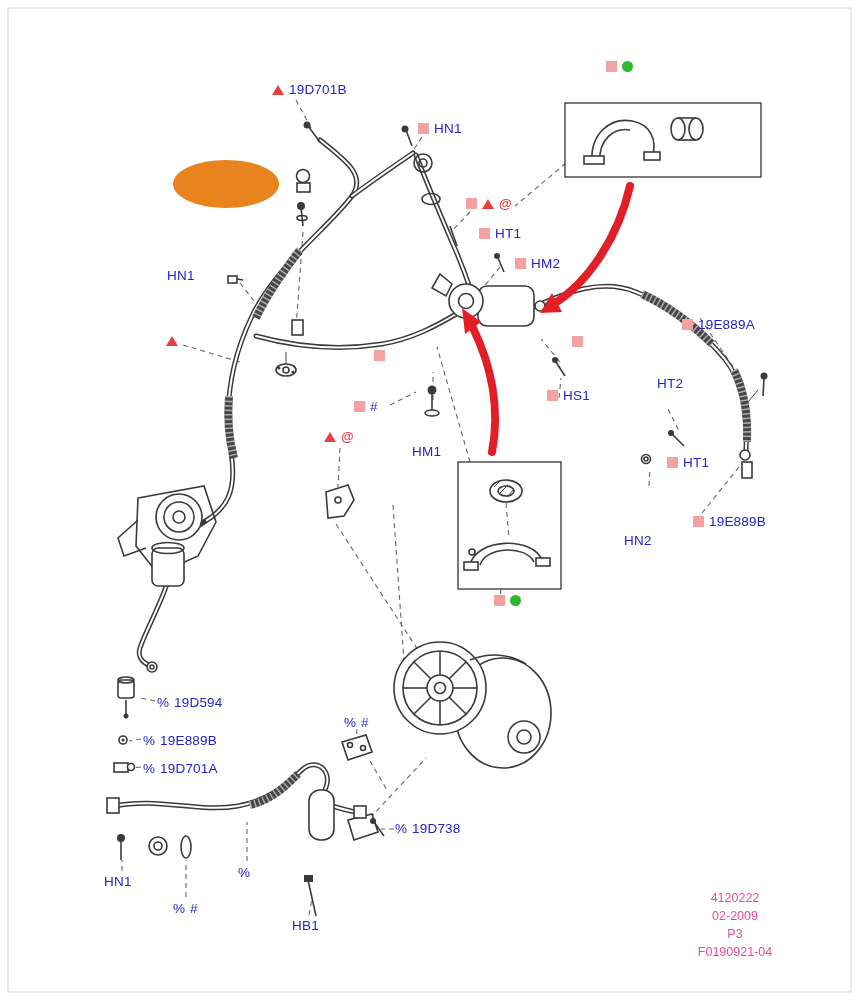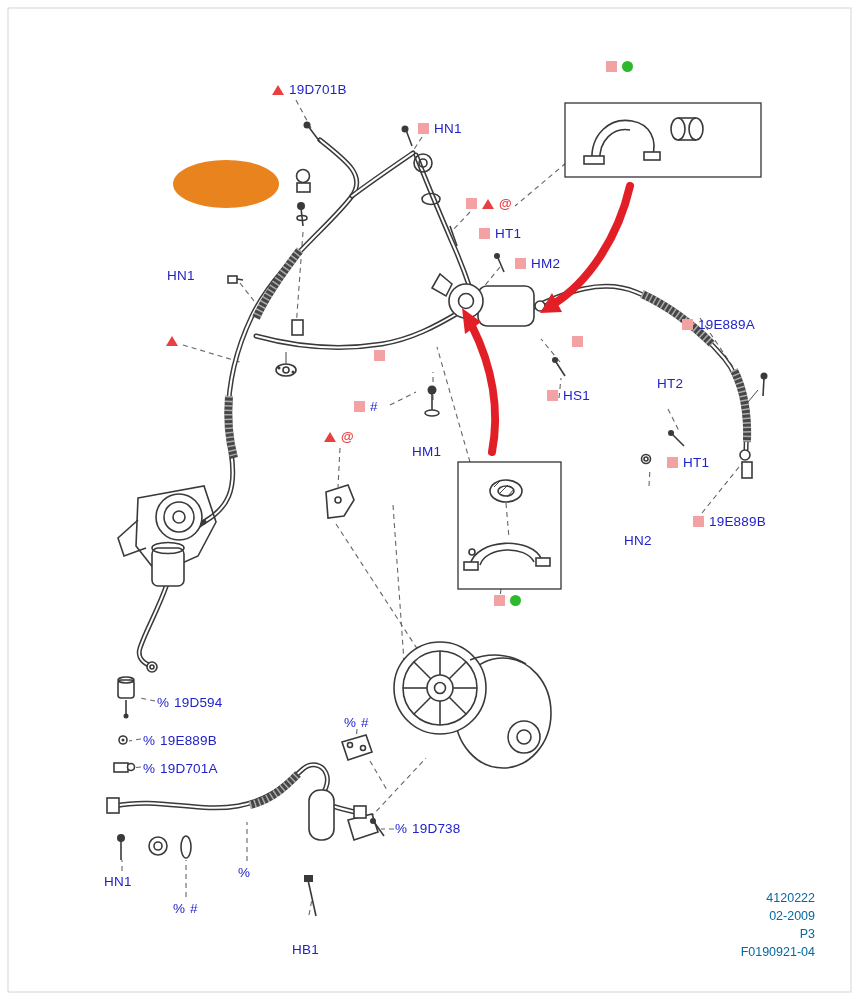--- a/index.html
+++ b/index.html
@@ -11,22 +11,22 @@
              font-size:13.5px; color:#2222cc; white-space:nowrap; }
   .lbl { letter-spacing:.2px; }
   .tok { display:inline-block; line-height:1; }
   .tok-sq  { width:11px; height:11px; background:#f2a2a2; }
   .tok-grn { width:11px; height:11px; border-radius:50%; background:#2eb82e; }
   .tok-tri { width:0; height:0; border-left:6px solid transparent; border-right:6px solid transparent;
              border-bottom:10px solid #e84040; }
   .tok-at  { color:#e84040; font-size:13px; font-weight:bold; }
   .tok-pct, .tok-hash { color:#2222cc; font-size:13.5px; }
 
-  .plate { position:absolute; left:655px; top:889px; width:160px; text-align:right;
-           font-size:12.5px; color:#0369a1; line-height:1.45; }
+  .plate { position:absolute; left:655px; top:889px; width:160px; text-align:center;
+           font-size:12.5px; color:#ec4899; line-height:1.45; }
   .copyright { position:absolute; left:0; right:0; top:958px; text-align:center;
                font-size:12px; color:#333; }
 
   
   .frame { fill:none; stroke:#d5d5d5; stroke-width:1; }
   .hoseO { stroke:#3a3a3a; stroke-width:5; fill:none; stroke-linecap:round; }
   .hoseI { stroke:#fff; stroke-width:2; fill:none; stroke-linecap:round; }
   .sleeve { stroke:#474747; stroke-width:8; fill:none; }
   .sleevetex { stroke:#fff; stroke-width:8; fill:none; stroke-dasharray:1.5 3; opacity:.55; }
   .part  { stroke:#3a3a3a; stroke-width:1.6; fill:none; }
@@ -354,21 +354,21 @@
       <div class="callout" style="left: 104px; top: 874px;">
         <span class="lbl">HN1</span>
       </div>
       <div class="callout" style="left: 238px; top: 865px;">
         <span class="tok tok-pct">%</span>
       </div>
       <div class="callout" style="left: 173px; top: 901px;">
         <span class="tok tok-pct">%</span>
         <span class="tok tok-hash">#</span>
       </div>
-      <div class="callout" style="left: 292px; top: 918px; margin-top: 24px;">
+      <div class="callout" style="left: 292px; top: 918px;">
         <span class="lbl">HB1</span>
       </div>
     </div>
 
   <div class="plate">
     <div>4120222</div>
     <div>02-2009</div>
     <div>P3</div>
     <div>F0190921-04</div>
   </div>

